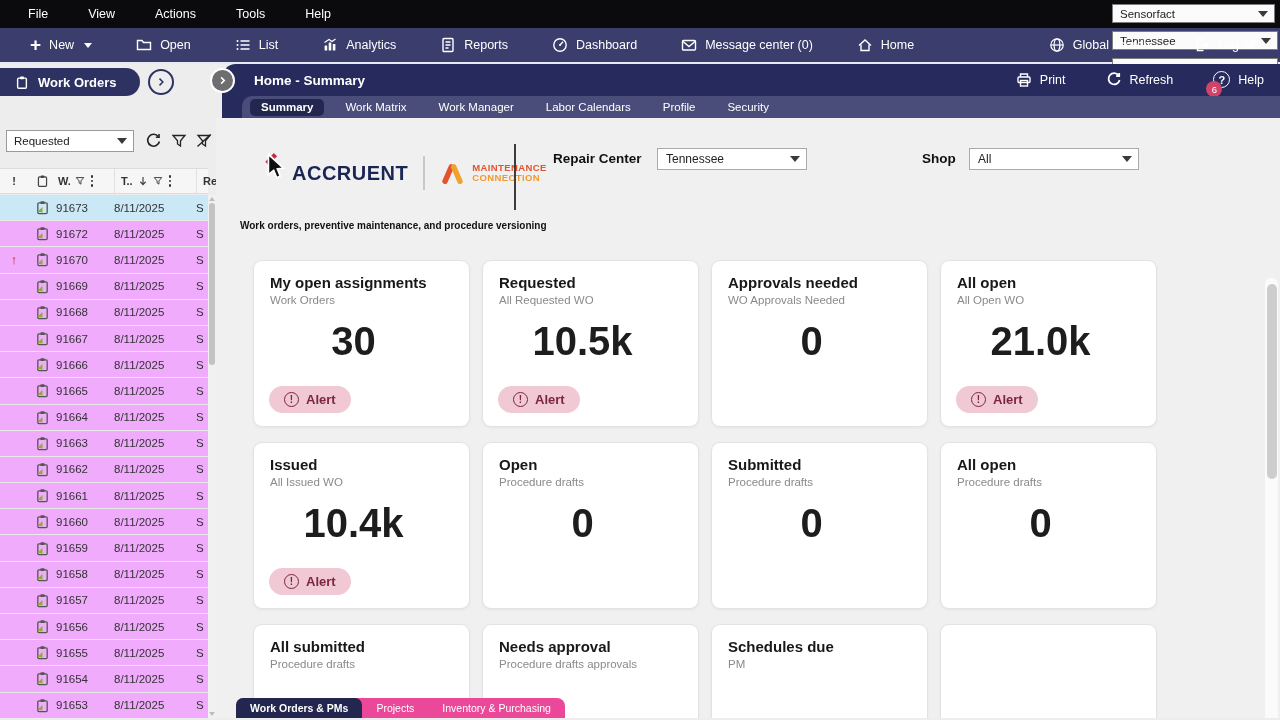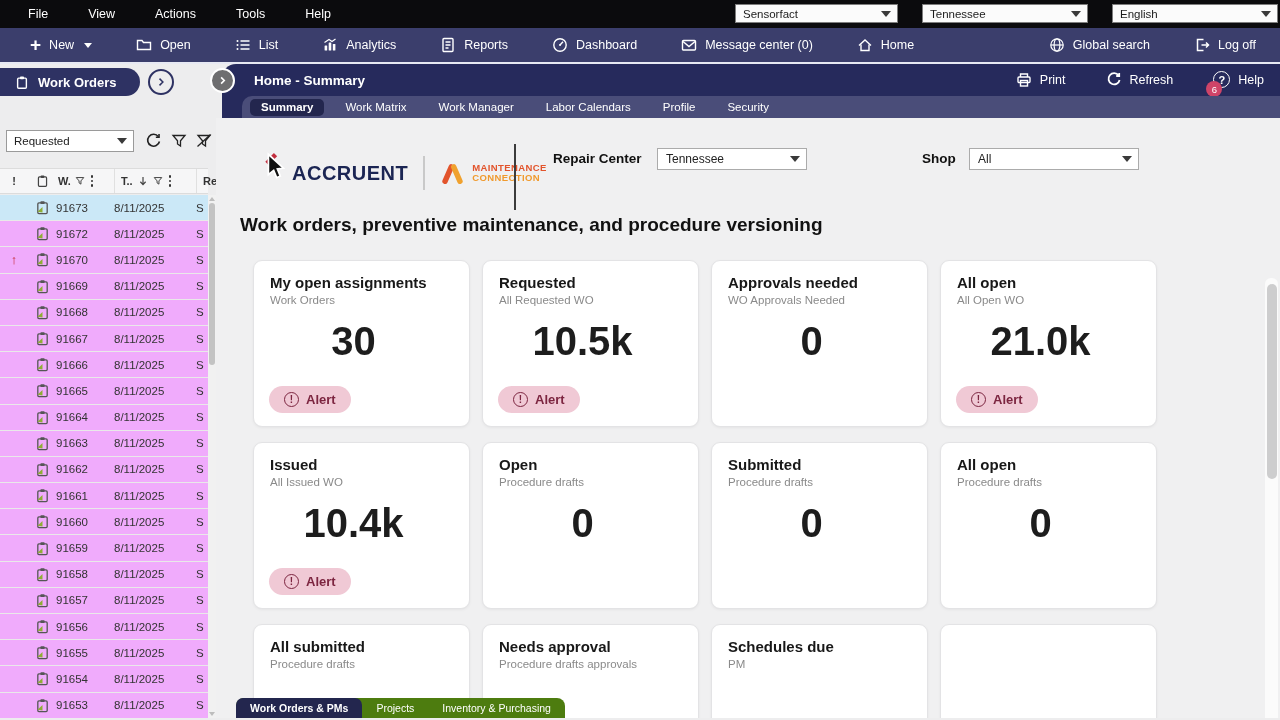--- a/index.html
+++ b/index.html
@@ -12,21 +12,21 @@
   }
   svg { display:block; }
 
   
   .menubar {
     height:28px; background:#0b0b0d; color:#fff;
     display:flex; align-items:center; gap:40px;
     padding-left:28px; font-size:12.5px; position:relative;
   }
   .menu-item { cursor:default; }
-  .mb-selects { position:absolute; right:2px; top:4px; display:flex; gap:24px; }
+  .mb-selects { position:absolute; right:2px; top:4px; display:flex; gap:8px;flex-direction:column; }
   .mb-select {
     height:19px; background:#fbfbfb; border:1px solid #7d7d7d; color:#1c1c1c;
     font-size:11.5px; display:flex; align-items:center; padding:0 18px 0 7px; position:relative;
   }
   .mb-select.w1 { width:163px; } .mb-select.w2 { width:166px; } .mb-select.w3 { width:166px; }
   .caret-dark { width:0; height:0; border-left:5px solid transparent; border-right:5px solid transparent;
     border-top:6px solid #3a3a3a; position:absolute; right:6px; top:50%; transform:translateY(-50%); }
 
   
   .toolbar {
@@ -129,21 +129,21 @@
   .field-label { position:absolute; font-weight:bold; font-size:13.5px; color:#111; }
   .rc-label { top:33px; left:337px; }
   .shop-label { top:33px; left:706px; }
   .dd {
     position:absolute; height:22px; background:#fff; border:1px solid #ababab; font-size:12px; color:#222;
     display:flex; align-items:center; padding:0 20px 0 8px;
   }
   .rc-dd { top:30px; left:441px; width:150px; }
   .shop-dd { top:30px; left:753px; width:170px; }
 
-  .section-title { position:absolute; top:96px; left:24px; font-weight:bold; font-size:19px; color:#111; }
+  .section-title { position:absolute; top:102px; left:24px; font-weight:bold; font-size:10px; color:#111; }
 
   .cards {
     position:absolute; top:142px; left:37px;
     display:grid; grid-template-columns:repeat(4,217px); grid-auto-rows:167px;
     column-gap:12px; row-gap:15px;
   }
   .card {
     background:#fff; border:1px solid #e3e3e5; border-radius:9px; position:relative;
     padding:13px 16px; box-shadow:0 1px 3px rgba(0,0,0,.05);
   }
@@ -151,21 +151,21 @@
   .card-subtitle { font-size:11.5px; color:#8a8a8a; margin-top:3px; min-height:12px; }
   .card-value { position:absolute; top:58px; left:0; right:16px; text-align:center; font-size:40px; font-weight:bold; color:#1d1d1d; }
   .alert-pill {
     position:absolute; left:15px; bottom:13px; height:27px; background:#f0c9d5; color:#7c2540;
     border-radius:15px; display:flex; align-items:center; gap:7px; padding:0 15px; font-size:13px; font-weight:bold;
   }
   .alert-ico { width:15px; height:15px; border:1.5px solid #7c2540; border-radius:50%; font-size:10px; font-weight:bold;
     display:flex; align-items:center; justify-content:center; }
 
   .bottom-tabs {
-    position:absolute; bottom:0; left:20px; height:20px; background:#4d7c0f; color:#fff;
+    position:absolute; bottom:0; left:20px; height:20px; background:#ec4899; color:#fff;
     border-radius:8px 8px 0 0; display:flex; align-items:stretch; z-index:10; font-size:10.5px;
   }
   .btab { display:flex; align-items:center; padding:0 14px; white-space:nowrap; }
   .btab.active { background:#23264e; border-radius:7px 7px 0 0; font-weight:bold; }
 
   .main-scrollbar { position:absolute; top:160px; right:2px; bottom:0; width:13px; background:#fbfbfb; border-radius:6px 6px 0 0; }
   .main-thumb { position:absolute; top:6px; left:1.5px; width:10px; height:195px; background:#cdcdce; border-radius:5px; }
 </style>
 </head>
 <body>

